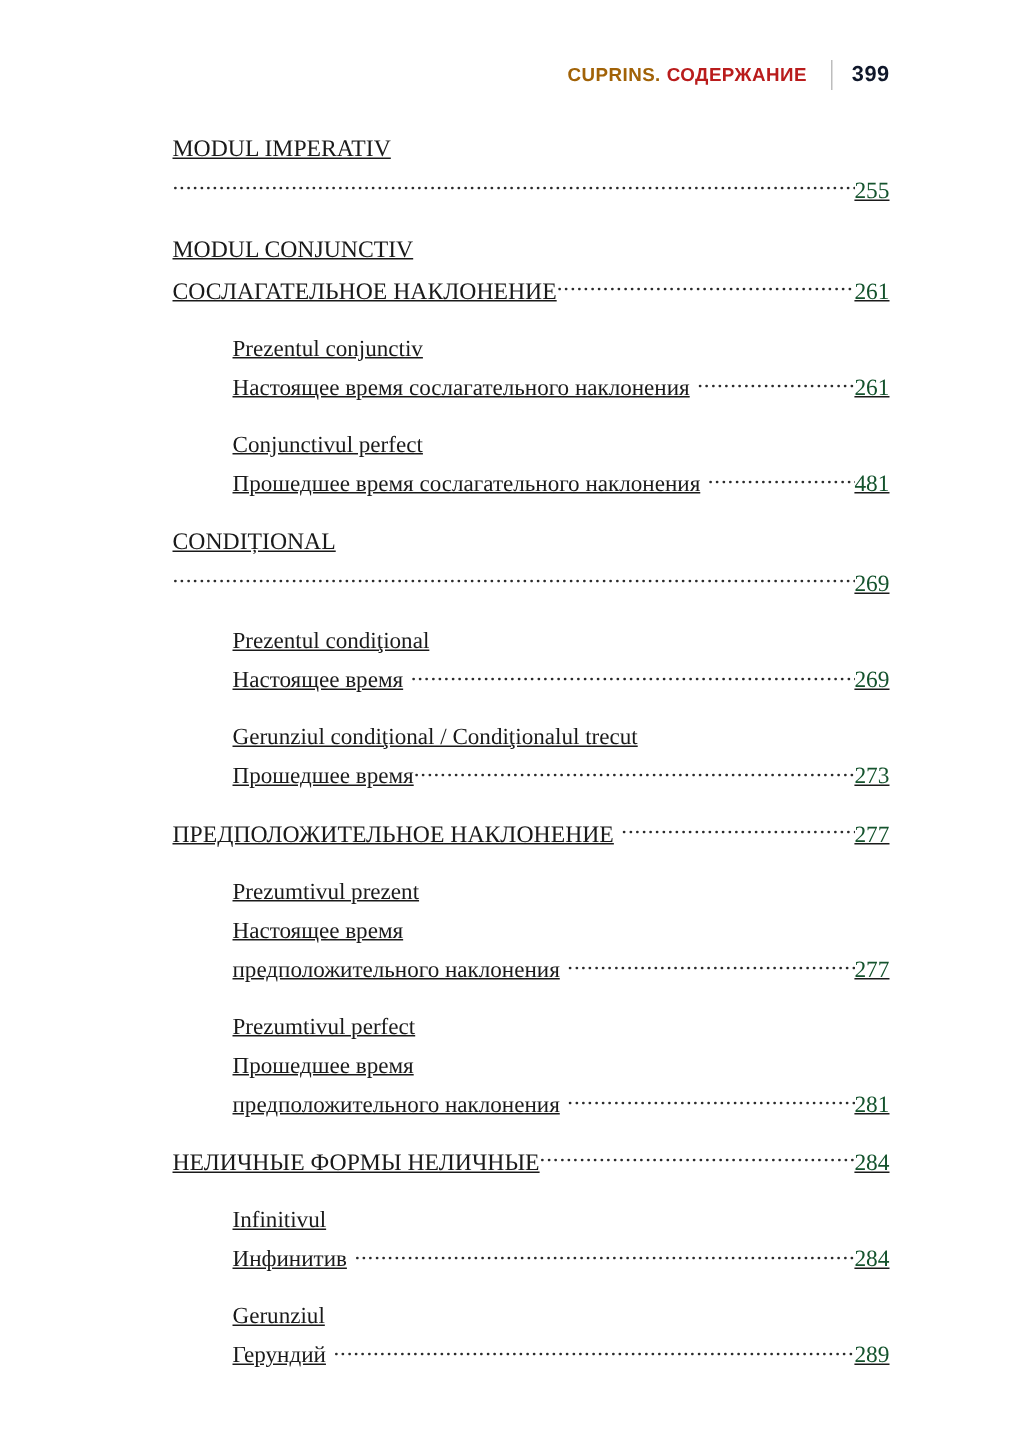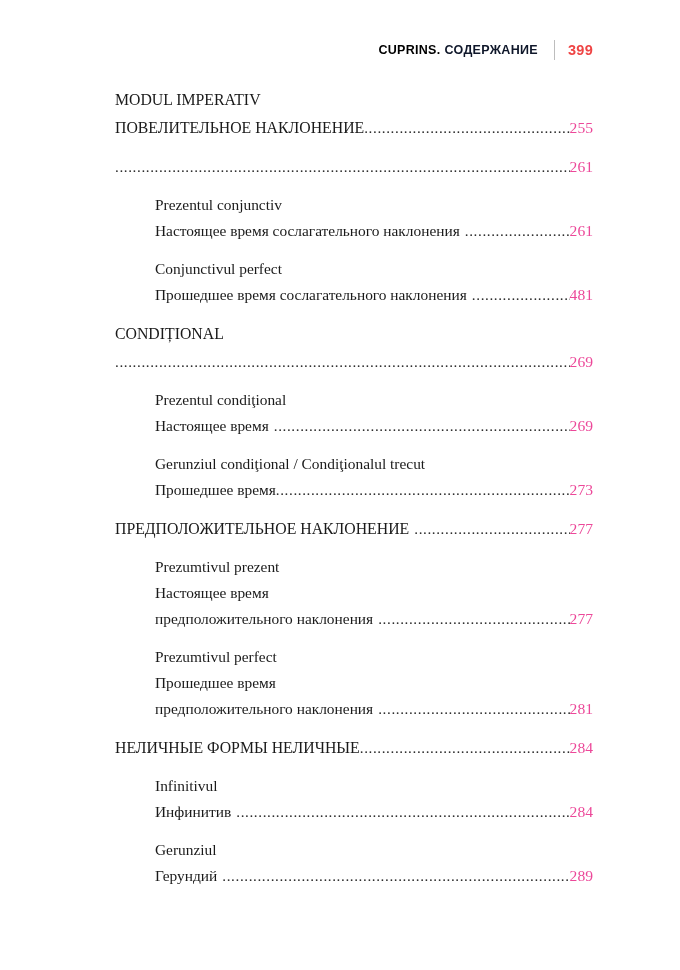--- a/index.html
+++ b/index.html
@@ -22,37 +22,37 @@
     top: 40px;
     right: 87px;
     display: flex;
     align-items: center;
     font-family: "Liberation Sans", "DejaVu Sans", sans-serif;
     font-size: 12.5px;
     letter-spacing: 0.3px;
     white-space: nowrap;
   }
   .hdr-ro {
-    color: #000000;
+    color: #a16207;
     font-weight: 700;
     margin-left: 28px;
   }
   .hdr-ru {
-    color: #0f172a;
+    color: #b91c1c;
     font-weight: 700;
     margin-left: 4px;
   }
   .hdr-rule {
     width: 1px;
     height: 20px;
     background: #bdbdbd;
     margin: 0 13px 0 16px;
   }
   .hdr-pageno {
-    color: #ef4444;
+    color: #0f172a;
     font-weight: 700;
     font-size: 14.5px;
   }
 
   
   .toc {
     position: absolute;
     left: 115px;
     top: 86px;
     width: 478px;
@@ -61,24 +61,25 @@
   .entry {
     margin-bottom: 11px;
   }
   .entry.level-2 {
     margin-left: 40px;
     margin-bottom: 12px;
   }
 
   .line {
     display: flex;
-    align-items: flex-end;
+    align-items: center;
     font-size: 15.6px;
     line-height: 27.5px;
     white-space: nowrap;
+    text-decoration: underline;
   }
   .entry.level-1 > .line {
     font-size: 15.8px;
     line-height: 28px;
   }
   .entry.level-2 > .line {
     font-size: 15.4px;
     line-height: 26px;
   }
 
@@ -101,46 +102,49 @@
     letter-spacing: 0.6px;
     color: #2b2b2b;
     white-space: nowrap;
   }
   .line.gap-before-leader .leader {
     margin-left: 5px;
   }
   .pageno {
     flex: 0 0 auto;
     font-size: 15.6px;
-    color: #ec4899;
+    color: #14532d;
   }
 </style>
 </head>
 <body>
 
 <div class="page-header">
   <span class="hdr-ro">CUPRINS.</span>
   <span class="hdr-ru">СОДЕРЖАНИЕ</span>
   <span class="hdr-rule"></span>
   <span class="hdr-pageno">399</span>
 </div>
 
 <div class="toc" id="toc-root">
     <div class="entry level-1">
       <div class="line">
         <span class="line-text">MODUL IMPERATIV</span>
       </div>
       <div class="line">
-        <span class="line-text">ПОВЕЛИТЕЛЬНОЕ НАКЛОНЕНИЕ</span>
         <span class="leader"></span>
         <span class="pageno">255</span>
       </div>
     </div>
     <div class="entry level-1">
       <div class="line">
+        <span class="line-text">MODUL CONJUNCTIV</span>
+      </div>
+      <div class="line">
+        <span class="line-text">СОСЛАГАТЕЛЬНОЕ НАКЛОНЕНИЕ</span>
         <span class="leader"></span>
         <span class="pageno">261</span>
       </div>
     </div>
     <div class="entry level-2">
       <div class="line">
         <span class="line-text">Prezentul conjunctiv</span>
       </div>
       <div class="line gap-before-leader">
         <span class="line-text">Настоящее время сослагательного наклонения</span>

